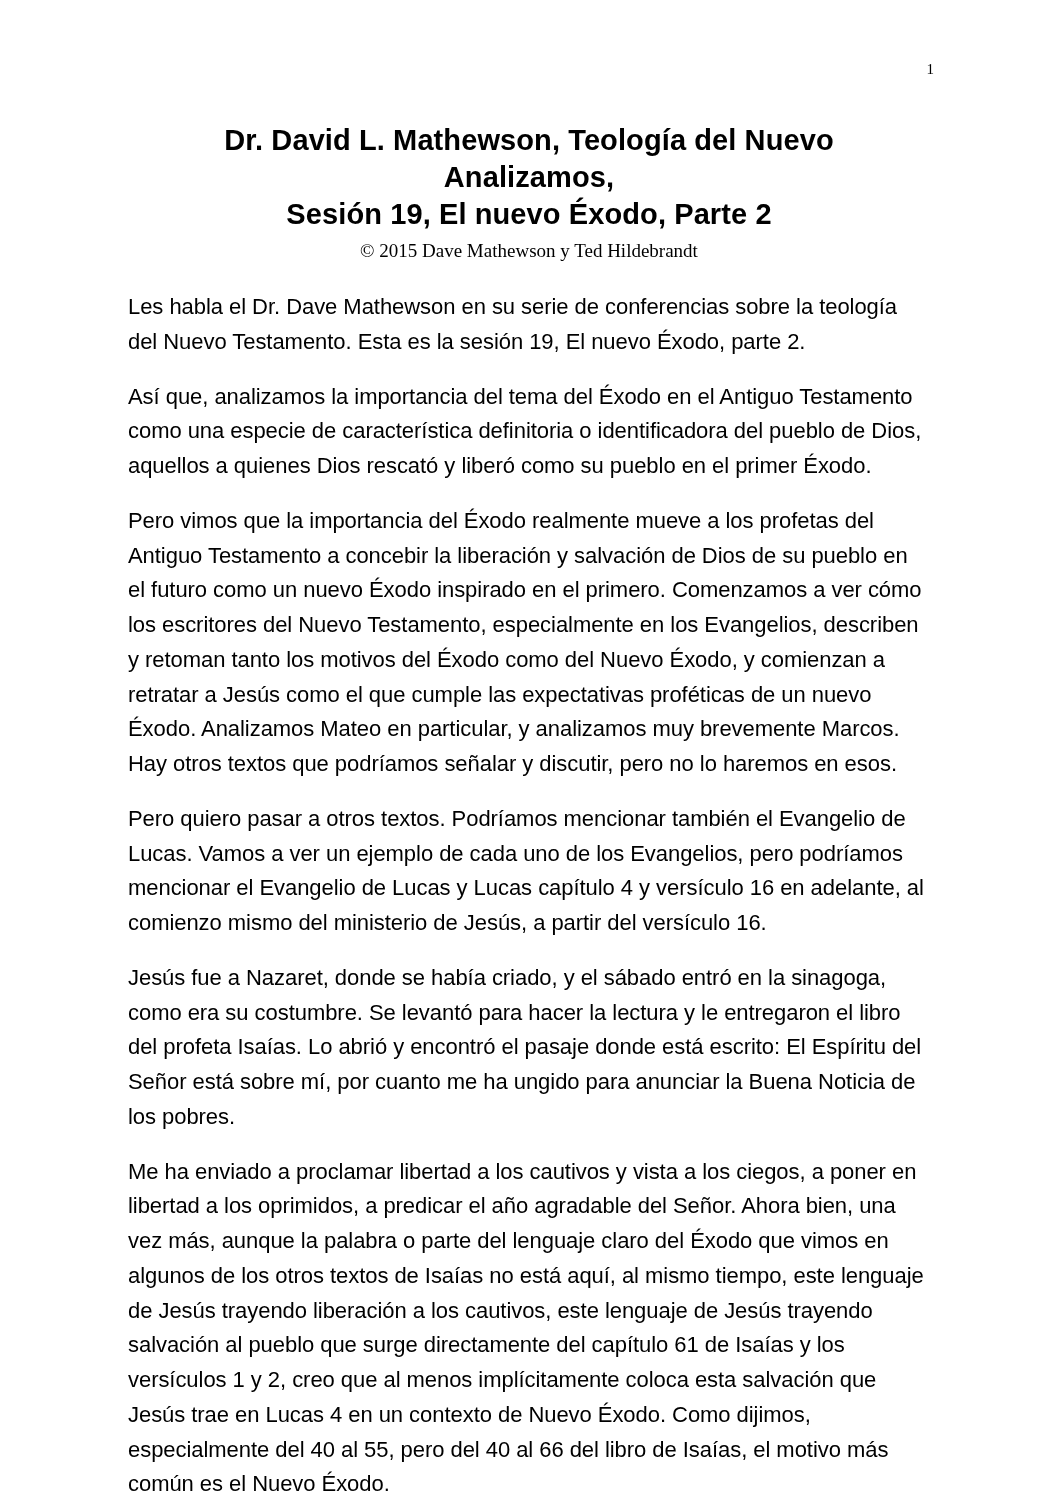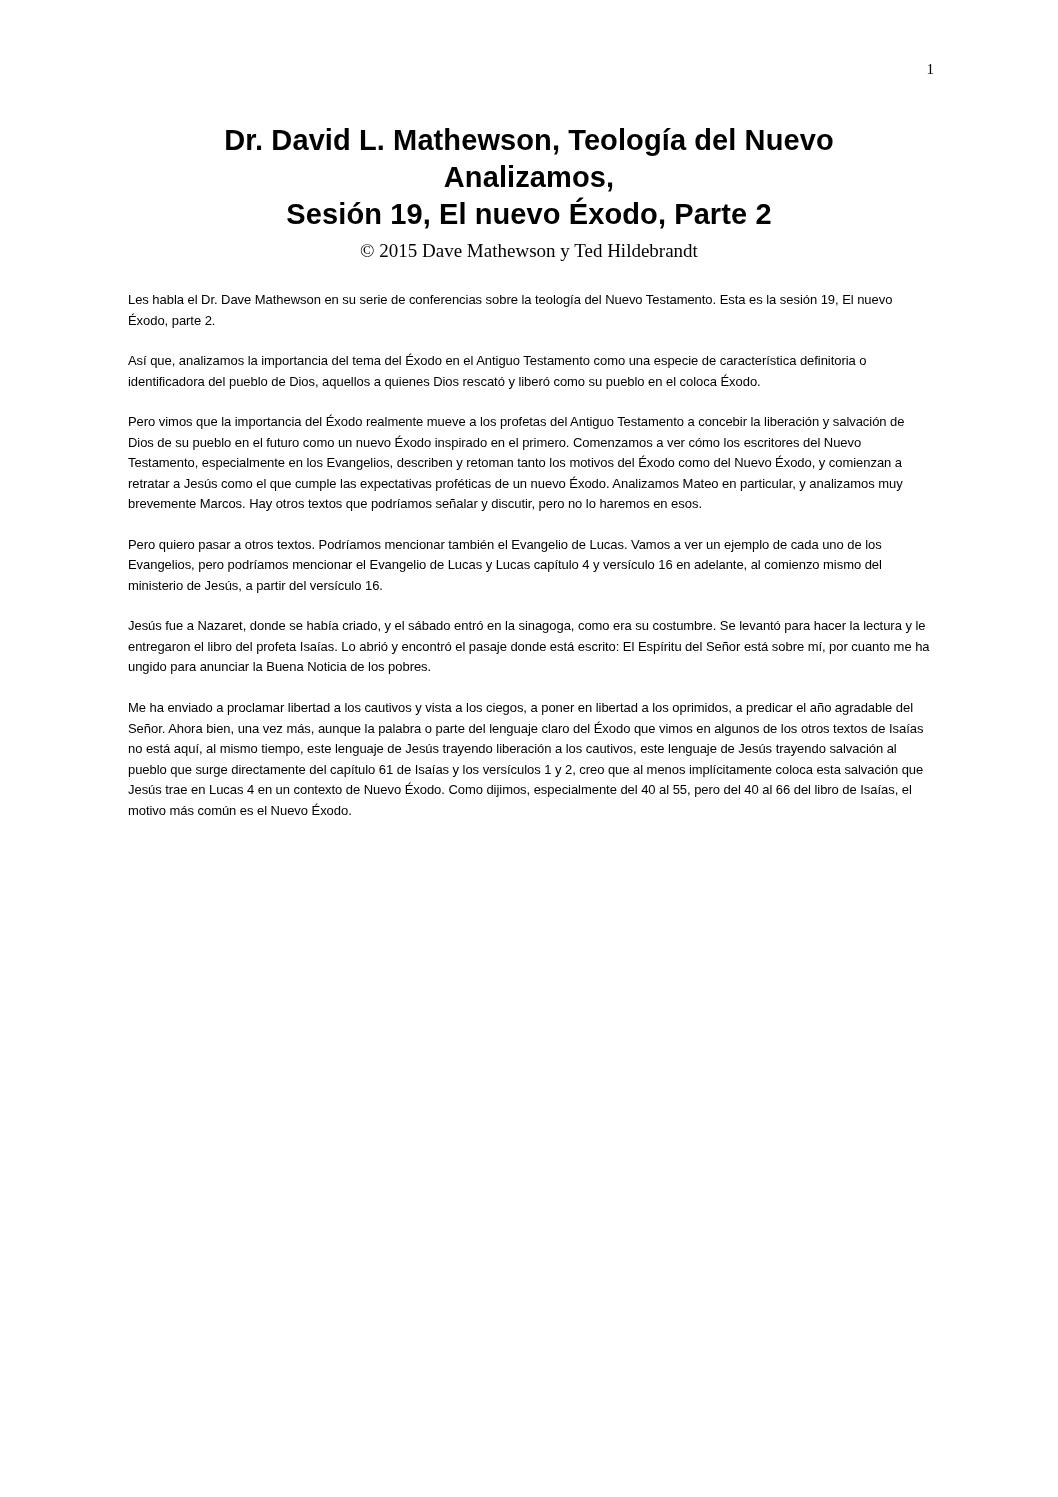--- a/index.html
+++ b/index.html
@@ -43,21 +43,21 @@
     text-align: center;
     font-family: "Liberation Serif", serif;
     font-size: 19px;
     line-height: 1.3;
   }
   .body-text {
     margin-top: 26px;
   }
   .body-text p {
     margin: 0 0 20px 0;
-    font-size: 13px;
+    font-size: 22px;
     line-height: 1.58;
     text-align: left;
     letter-spacing: -0.05px;
   }
 </style>
 </head>
 <body>
 
 <div class="page">
 
@@ -66,20 +66,20 @@
   <h1 class="doc-title">
     <span class="line">Dr. David L. Mathewson, Teología del Nuevo</span>
     <span class="line">Analizamos,</span>
     <span class="line">Sesión 19, El nuevo Éxodo, Parte 2</span>
   </h1>
 
   <div class="copyright">© 2015 Dave Mathewson y Ted Hildebrandt</div>
 
   <div class="body-text">
     <p>Les habla el Dr. Dave Mathewson en su serie de conferencias sobre la teología del Nuevo Testamento. Esta es la sesión 19, El nuevo Éxodo, parte 2.</p>
-    <p>Así que, analizamos la importancia del tema del Éxodo en el Antiguo Testamento como una especie de característica definitoria o identificadora del pueblo de Dios, aquellos a quienes Dios rescató y liberó como su pueblo en el coloca Éxodo.</p>
+    <p>Así que, analizamos la importancia del tema del Éxodo en el Antiguo Testamento como una especie de característica definitoria o identificadora del pueblo de Dios, aquellos a quienes Dios rescató y liberó como su pueblo en el primer Éxodo.</p>
     <p>Pero vimos que la importancia del Éxodo realmente mueve a los profetas del Antiguo Testamento a concebir la liberación y salvación de Dios de su pueblo en el futuro como un nuevo Éxodo inspirado en el primero. Comenzamos a ver cómo los escritores del Nuevo Testamento, especialmente en los Evangelios, describen y retoman tanto los motivos del Éxodo como del Nuevo Éxodo, y comienzan a retratar a Jesús como el que cumple las expectativas proféticas de un nuevo Éxodo. Analizamos Mateo en particular, y analizamos muy brevemente Marcos. Hay otros textos que podríamos señalar y discutir, pero no lo haremos en esos.</p>
     <p>Pero quiero pasar a otros textos. Podríamos mencionar también el Evangelio de Lucas. Vamos a ver un ejemplo de cada uno de los Evangelios, pero podríamos mencionar el Evangelio de Lucas y Lucas capítulo 4 y versículo 16 en adelante, al comienzo mismo del ministerio de Jesús, a partir del versículo 16.</p>
     <p>Jesús fue a Nazaret, donde se había criado, y el sábado entró en la sinagoga, como era su costumbre. Se levantó para hacer la lectura y le entregaron el libro del profeta Isaías. Lo abrió y encontró el pasaje donde está escrito: El Espíritu del Señor está sobre mí, por cuanto me ha ungido para anunciar la Buena Noticia de los pobres.</p>
     <p>Me ha enviado a proclamar libertad a los cautivos y vista a los ciegos, a poner en libertad a los oprimidos, a predicar el año agradable del Señor. Ahora bien, una vez más, aunque la palabra o parte del lenguaje claro del Éxodo que vimos en algunos de los otros textos de Isaías no está aquí, al mismo tiempo, este lenguaje de Jesús trayendo liberación a los cautivos, este lenguaje de Jesús trayendo salvación al pueblo que surge directamente del capítulo 61 de Isaías y los versículos 1 y 2, creo que al menos implícitamente coloca esta salvación que Jesús trae en Lucas 4 en un contexto de Nuevo Éxodo. Como dijimos, especialmente del 40 al 55, pero del 40 al 66 del libro de Isaías, el motivo más común es el Nuevo Éxodo.</p>
   </div>
 
 </div>
 
 </body></html>

